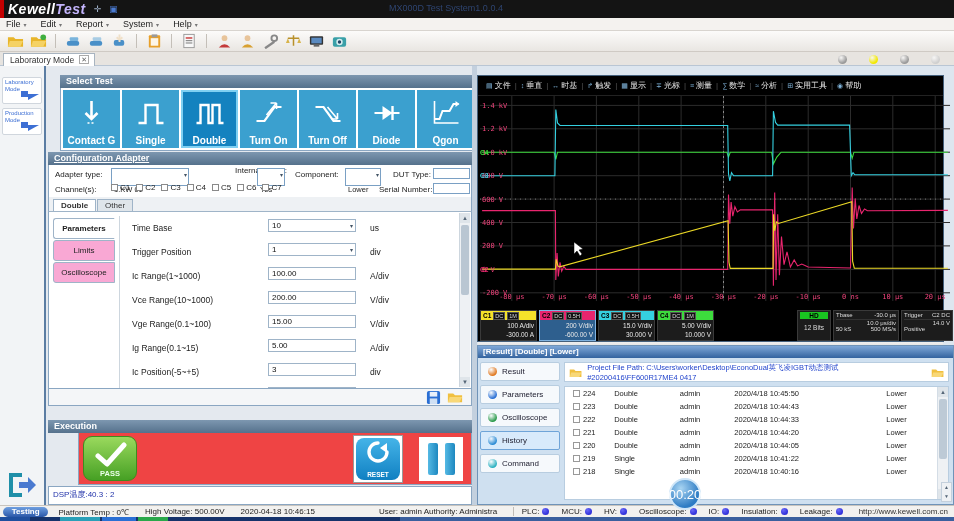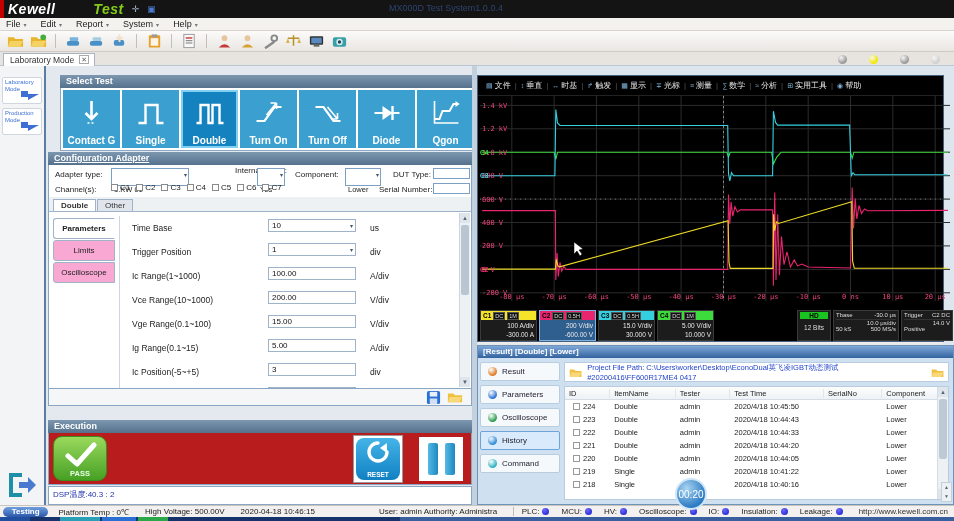--- a/index.html
+++ b/index.html
@@ -3,21 +3,21 @@
 <meta charset="utf-8">
 <style>
   * { margin:0; padding:0; box-sizing:border-box; }
   html,body { width:954px; height:521px; overflow:hidden; }
   body { font-family:"Liberation Sans", sans-serif; background:#dfe5ec; position:relative; }
   #app { position:absolute; inset:0; }
 
   
   #titlebar { position:absolute; left:0; top:0; width:954px; height:18px; background:#141414; border-left:4px solid #c40000; display:flex; align-items:center; }
   #logo { color:#fff; font-weight:bold; font-style:italic; font-size:14px; letter-spacing:0.5px; margin-left:4px; }
-  #logo .t2 { color:#84cc16;margin-left:38px; }
+  #logo .t2 { color:#c4b5fd; }
   .tb-glyph { color:#9fb0c8; font-size:9px; margin-left:8px; }
   #win-title { position:absolute; left:385px; top:3px; color:#2e4470; font-size:9px; }
 
   
   #menubar { position:absolute; left:0; top:18px; width:954px; height:13px; background:#f4f2ef; border-bottom:1px solid #d8d4cf; display:flex; align-items:center; padding-left:6px; }
   .menu-item { font-size:9px; color:#222; margin-right:14px; display:flex; align-items:center; gap:3px; }
   .menu-item .caret { font-size:6px; color:#777; }
 
   
   #toolbar { position:absolute; left:0; top:31px; width:954px; height:21px; background:linear-gradient(#fcfbfa,#e9e6e2); border-bottom:1px solid #cfcac4; display:flex; align-items:center; padding-left:6px; gap:5px; }
@@ -77,21 +77,21 @@
   .cfg-row .v { position:absolute; left:148px; top:3px; width:88px; height:13px; border:1px solid #9fb4c8; font-size:8px; padding:1px 3px; color:#111; background:#fff; }
   .cfg-row .v.dd:after { content:"▾"; position:absolute; right:2px; top:2px; font-size:6px; color:#456; }
   .cfg-row .u { position:absolute; left:250px; top:7px; font-size:8.5px; color:#222; }
   #cfg-scroll { position:absolute; right:1px; top:1px; width:11px; bottom:1px; background:#eef1f4; border-left:1px solid #cdd6de; }
   .sc-btn { height:10px; font-size:6px; color:#567; text-align:center; line-height:10px; background:#dfe5ea; }
   #cfg-thumb { position:absolute; left:1px; right:1px; top:12px; height:70px; background:#b9c6d2; border-radius:2px; }
   #save-row { background:#f4f6f8; border:1px solid #8aa6c2; border-top:none; height:17px; display:flex; justify-content:flex-end; align-items:center; gap:6px; padding-right:8px; }
 
   
   #execution { position:absolute; left:0; top:345px; width:424px; }
-  #exec-body { background:#b91c1c; border:1px solid #8aa6c2; border-top:none; height:52px; position:relative; }
+  #exec-body { background:#ef4444; border:1px solid #8aa6c2; border-top:none; height:52px; position:relative;margin-left:30px; }
   #pass-btn { position:absolute; left:4px; top:3px; width:54px; height:45px; border-radius:9px; background:linear-gradient(#9ad95d,#46a024); border:1px solid #3c8c1e; display:flex; flex-direction:column; align-items:center; justify-content:flex-end; }
   #pass-btn span { color:#eaffea; font-size:7.5px; font-weight:bold; margin-bottom:2px; }
   #reset-wrap { position:absolute; right:68px; top:2px; width:50px; height:48px; border:1px solid #9a9a9a; background:#fff; padding:2px; }
   #reset-btn { width:44px; height:42px; border-radius:8px; background:linear-gradient(#45b4e8,#1080c2); display:flex; flex-direction:column; align-items:center; justify-content:flex-end; }
   #reset-btn span { color:#fff; font-size:6.5px; font-weight:bold; margin-bottom:2px; }
   #pause-btn { position:absolute; right:8px; top:4px; width:44px; height:44px; background:#fff; display:flex; gap:7px; align-items:center; justify-content:center; }
   .pbar { width:10px; height:32px; background:linear-gradient(90deg,#55b9e4,#1d88c0); border-radius:2px; }
   #exec-status { position:absolute; left:0; top:411px; width:424px; height:19px; background:#fff; border:1px solid #8aa6c2; font-size:8px; color:#2233aa; padding:2px 4px; }
 
   
@@ -139,21 +139,21 @@
   #path-bar { height:20px; background:#fff; border:1px solid #b8cde0; display:flex; align-items:center; gap:5px; padding:0 4px; font-size:7.5px; color:#2244cc; }
   #path-bar .open { margin-left:auto; }
   #res-table { position:absolute; left:0; top:24px; right:0; bottom:0; background:#fff; border:1px solid #b8cde0; overflow:hidden; }
   #tbl-head { display:flex; height:13px; border-bottom:1px solid #d4dde6; font-size:7.5px; color:#222; align-items:center; background:linear-gradient(#fdfdfd,#eef2f6); }
   .th { border-right:1px solid #e0e6ec; padding-left:4px; }
   .tr { display:flex; height:13px; align-items:center; font-size:7.5px; color:#222; }
   .td { padding-left:4px; white-space:nowrap; overflow:hidden; }
   .rchk { width:7px; height:7px; border:1px solid #999; background:#fff; display:inline-block; margin:0 3px 0 4px; vertical-align:-1px; }
   #tbl-scroll { position:absolute; right:0; top:0; width:11px; bottom:0; background:#eef1f4; border-left:1px solid #d4dde6; }
   #tbl-thumb { position:absolute; left:1px; right:1px; top:12px; height:60px; background:#bdcad6; border-radius:2px; }
-  #timer { position:absolute; left:198px; top:412px; width:32px; height:32px; border-radius:50%; background:radial-gradient(circle at 35% 30%, #a8d4f2, #2e7cc4 70%); border:2px solid #cfe6f8; color:#fff; font-size:10px; display:flex; align-items:center; justify-content:center; z-index:5; }
+  #timer { position:absolute; left:192px; top:412px; width:32px; height:32px; border-radius:50%; background:radial-gradient(circle at 35% 30%, #a8d4f2, #2e7cc4 70%); border:2px solid #cfe6f8; color:#fff; font-size:13px; display:flex; align-items:center; justify-content:center; z-index:5; }
   #spinner { position:absolute; right:2px; top:416px; width:11px; height:20px; background:#eef1f4; border:1px solid #c4d0dc; font-size:5px; color:#567; text-align:center; line-height:9px; }
 
   
   #statusbar { position:absolute; left:0; top:505px; width:954px; height:12px; background:#f2f1ef; border-top:1px solid #c8c4be; display:flex; align-items:center; font-size:8px; color:#222; }
   #testing-pill { width:86px; height:10px; margin:0 10px 0 3px; border-radius:6px; background:linear-gradient(#6f9fe0,#2a57a8); color:#fff; font-size:8px; font-weight:bold; text-align:center; line-height:10px; }
   .sb-item { margin-right:16px; white-space:nowrap; }
   .sb-sep { width:1px; height:9px; background:#c0bcb6; margin-right:8px; }
   #indicators { display:flex; align-items:center; gap:4px; margin-right:8px; }
   .ind { display:flex; align-items:center; gap:3px; margin-right:8px; white-space:nowrap; }
   .ind .dot { width:7px; height:7px; border-radius:50%; background:radial-gradient(circle at 35% 30%, #6a6af8, #1515cc); }
@@ -729,28 +729,20 @@
               <path d="M1 3 L7 3 L9 5 L17 5 L17 13 L1 13 Z" fill="#f0c040"></path>
                 <path d="M3 7 L17 7 L14 13 L1 13 Z" fill="#f8d878"></path>
             </svg>
             <span>Project File Path: C:\Users\worker\Desktop\EconoDual英飞凌IGBT动态测试#20200416\FF600R17ME4 0417</span>
             <svg class="open" width="14" height="11" viewBox="0 0 18 14">
               <path d="M1 3 L7 3 L9 5 L17 5 L17 13 L1 13 Z" fill="#f0c040"></path>
                 <path d="M3 7 L17 7 L14 13 L1 13 Z" fill="#f8d878"></path>
             </svg>
           </div>
           <div id="res-table">
-            <div id="tbl-head">
-                <span class="th" style="width: 48px;">ID</span>
-                <span class="th" style="width: 70px;">ItemName</span>
-                <span class="th" style="width: 58px;">Tester</span>
-                <span class="th" style="width: 100px;">Test Time</span>
-                <span class="th" style="width: 62px;">SerialNo</span>
-                <span class="th" style="width: 70px;">Component</span>
-              </div>
             <div id="tbl-body">
                 <div class="tr">
                   <span class="td" style="width: 48px;"><span class="rchk"></span><span>224</span></span>
                   <span class="td" style="width: 70px;">Double</span>
                   <span class="td" style="width: 58px;">admin</span>
                   <span class="td" style="width: 100px;">2020/4/18 10:45:50</span>
                   <span class="td" style="width: 62px;"></span>
                   <span class="td" style="width: 70px;">Lower</span>
                 </div>
                 <div class="tr">

